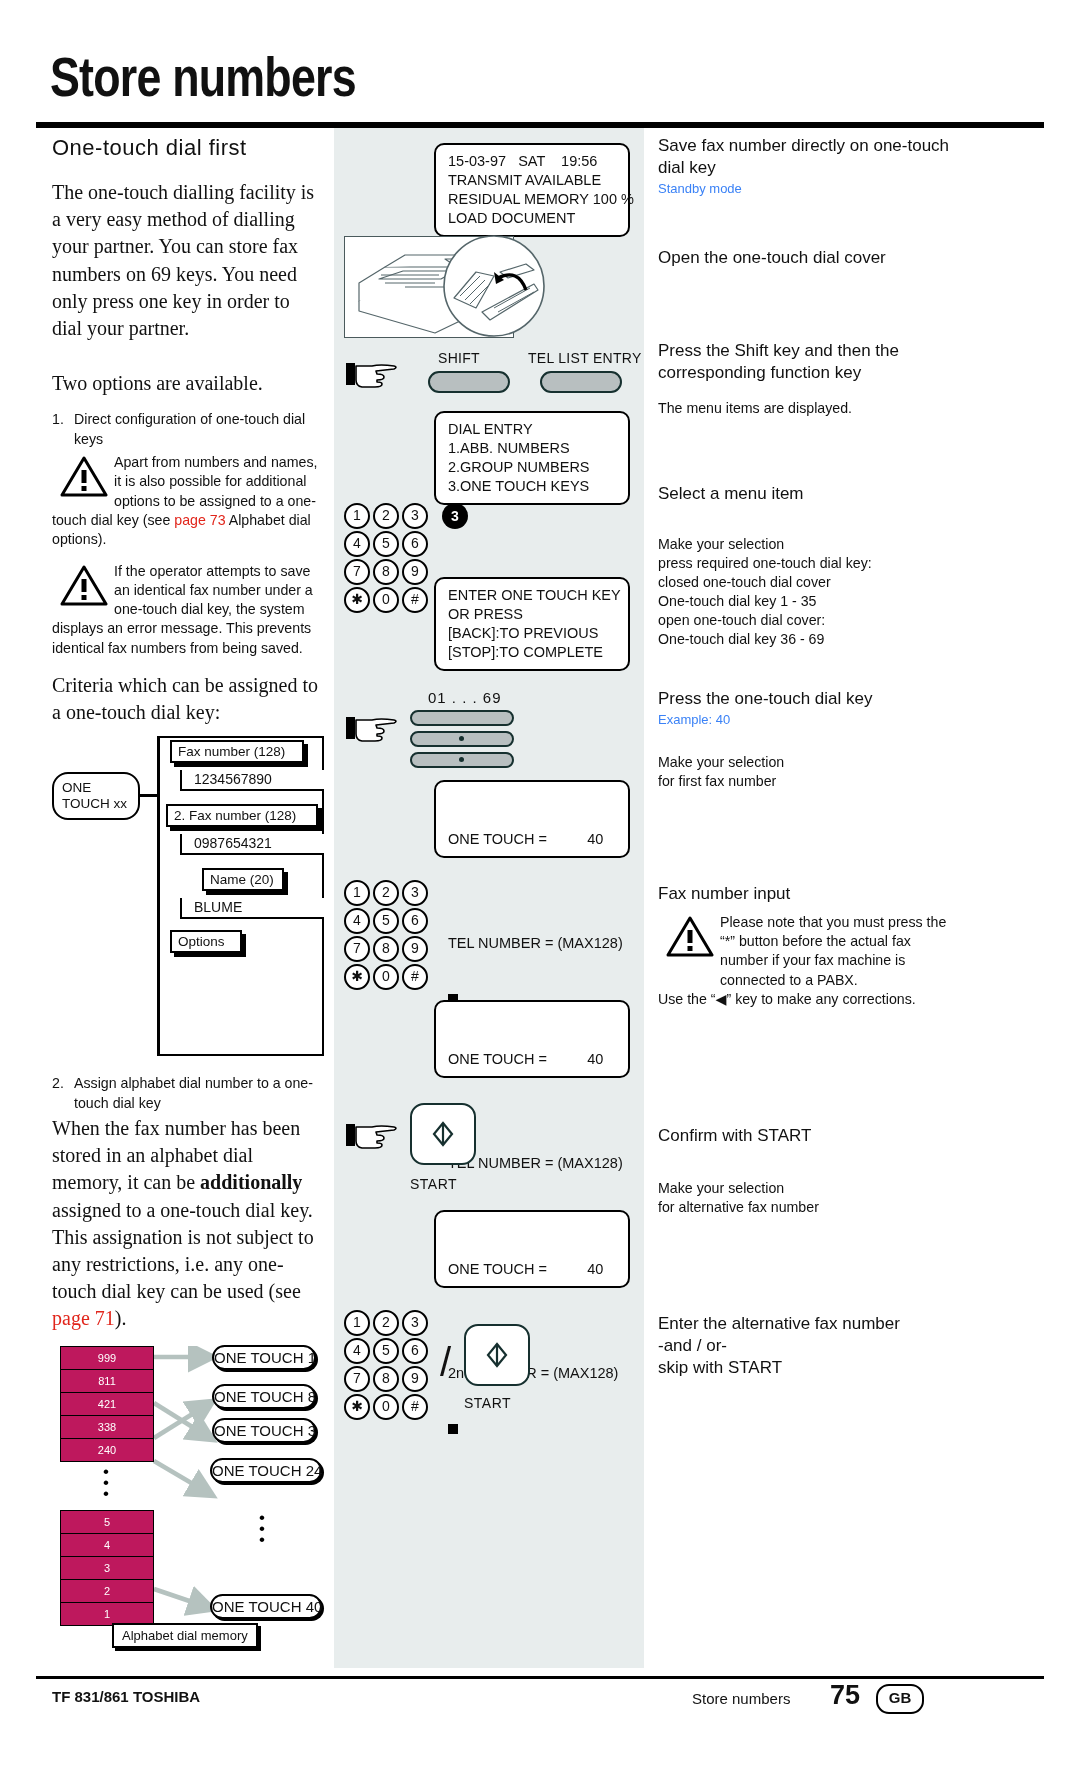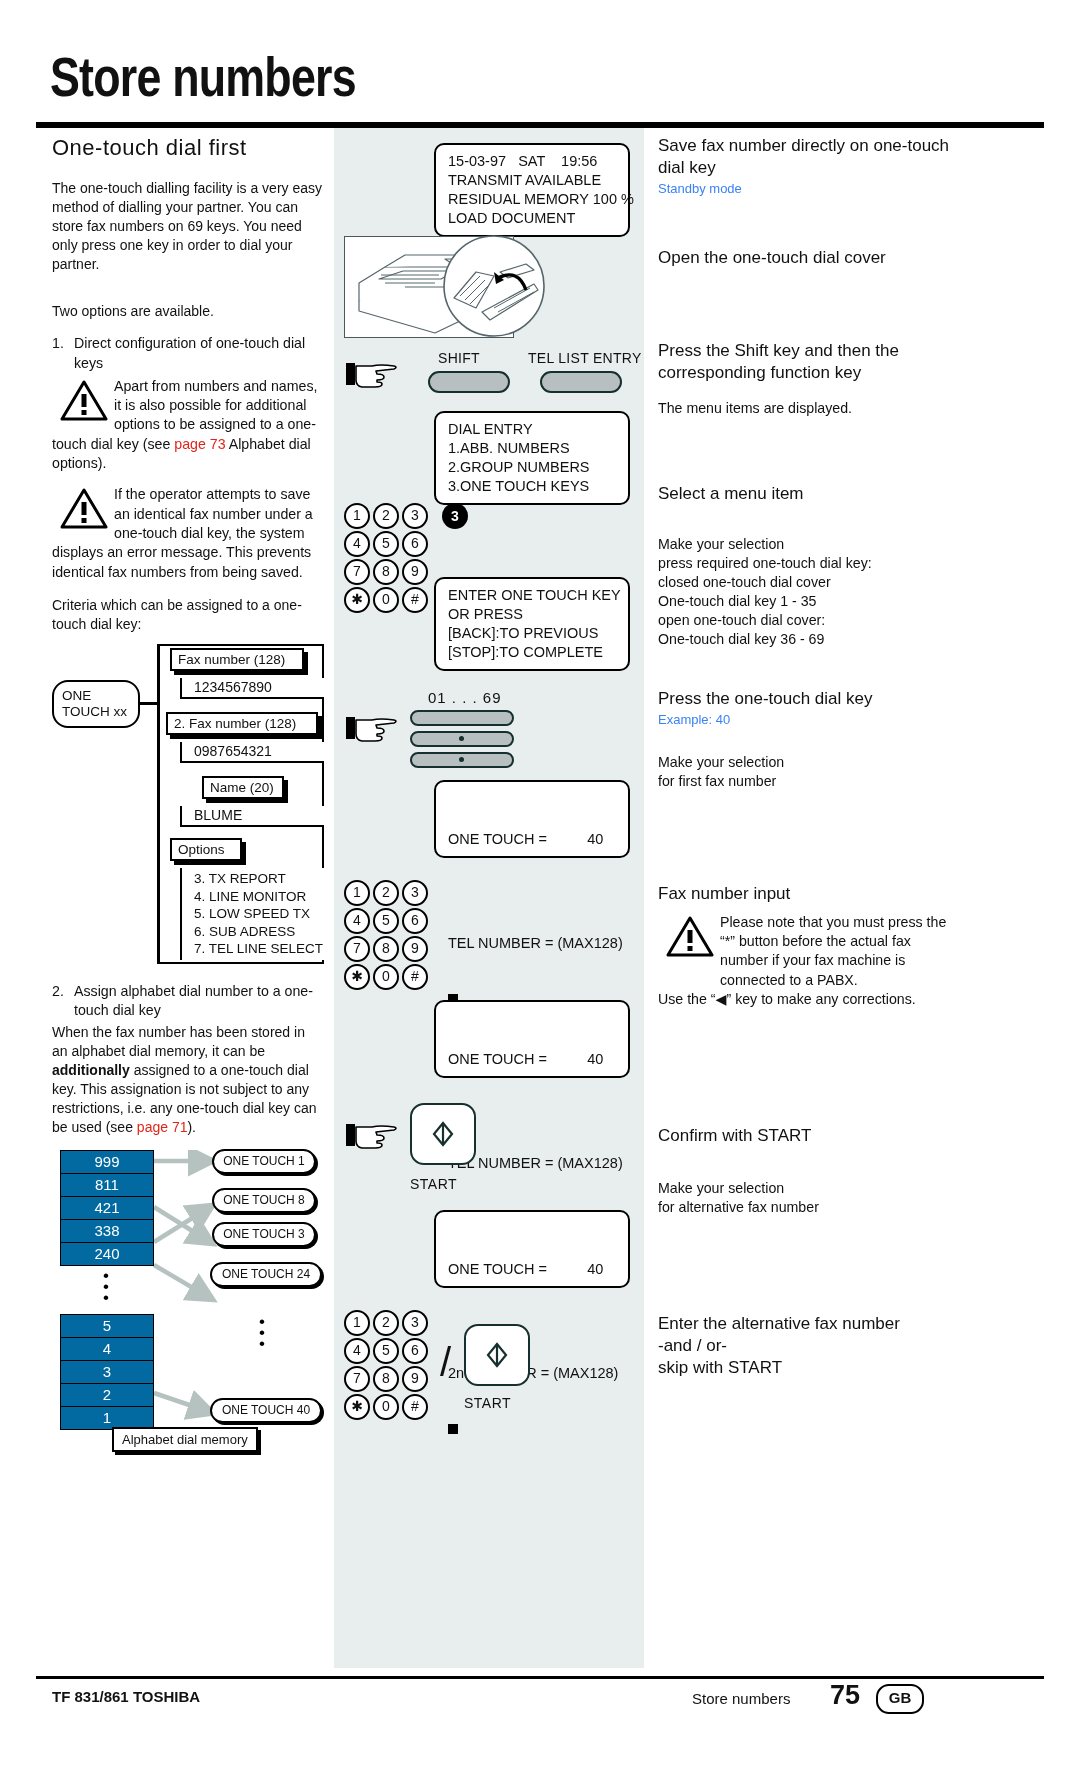--- a/index.html
+++ b/index.html
@@ -24,21 +24,21 @@
   }
   .rule-top{position:absolute;left:36px;top:122px;width:1008px;height:6px;background:#000;}
   .rule-bottom{position:absolute;left:36px;top:1676px;width:1008px;height:3px;background:#000;}
 
   
   .col-left{position:absolute;left:52px;top:135px;width:272px;}
   .col-mid{position:absolute;left:334px;top:128px;width:310px;height:1540px;background:#e8eded;}
   .col-right{position:absolute;left:658px;top:135px;width:300px;}
 
   .h2{font-size:22px;font-weight:normal;letter-spacing:.5px;margin:0 0 18px 0;}
-  .p{font-size:14px;line-height:1.36;margin:0 0 13px 0;}
+  .p{font-size:20px;line-height:1.36;margin:0 0 13px 0;font-family:Liberation Serif, serif;}
   .p.tight{margin-bottom:8px;}
   .red{color:#e1251b;}
   .b{font-weight:bold;}
 
   .numitem{display:flex;font-size:14.2px;line-height:1.36;margin:0 0 2px 0;}
   .numitem .n{width:22px;flex:0 0 22px;}
   .numitem .t{flex:1;}
 
   
   .warn{position:relative;min-height:52px;margin:4px 0 0 0;}
@@ -66,27 +66,27 @@
     font-size:14px;padding:1px 6px 2px 12px;box-sizing:border-box;white-space:nowrap;
   }
   .optlist{
     position:absolute;background:#fff;border-left:2.5px solid #000;
     font-size:13.5px;line-height:1.30;padding:2px 4px 2px 12px;box-sizing:border-box;white-space:nowrap;
   }
 
   
   .amem{position:relative;width:272px;height:300px;margin-top:8px;}
   .mcell{
-    position:absolute;left:8px;width:92px;height:22px;background:#0369a1;color:#fff;
-    font-size:15px;text-align:center;line-height:22px;border:1px solid #000;
+    position:absolute;left:8px;width:92px;height:22px;background:#be185d;color:#fff;
+    font-size:11px;text-align:center;line-height:22px;border:1px solid #000;
   }
   .dots{position:absolute;font-size:17px;line-height:11px;color:#000;text-align:center;width:92px;left:8px;letter-spacing:0;}
   .otpill{
     position:absolute;border:2.5px solid #000;border-radius:13px;background:#fff;
-    height:25px;line-height:21px;font-size:12px;text-align:center;
+    height:25px;line-height:21px;font-size:15px;text-align:center;
     box-shadow:2px 2px 0 #000;white-space:nowrap;box-sizing:border-box;
   }
   .alabel{
     position:absolute;border:2.5px solid #000;background:#fff;box-shadow:3px 3px 0 #000;
     font-size:13px;padding:3px 8px;white-space:nowrap;box-sizing:border-box;
   }
   .arrow-svg{position:absolute;left:0;top:0;width:272px;height:300px;pointer-events:none;}
 
   
   .mid-abs{position:absolute;}
@@ -374,27 +374,20 @@
       <div class="shadowbox" style="left:118px;top:6px;width:134px;">Fax number (128)</div>
       <div class="valbox" style="left:128px;top:36px;width:144px;">1234567890</div>
 
       <div class="shadowbox" style="left:114px;top:70px;width:152px;">2. Fax number (128)</div>
       <div class="valbox" style="left:128px;top:100px;width:144px;">0987654321</div>
 
       <div class="shadowbox" style="left:118px;top:134px;width:82px;margin-left:32px;">Name (20)</div>
       <div class="valbox" style="left:128px;top:164px;width:144px;">BLUME</div>
 
       <div class="shadowbox" style="left:118px;top:196px;width:72px;">Options</div>
-      <div class="optlist" style="left:128px;top:226px;width:144px;">
-        <div>3. TX REPORT</div>
-        <div>4. LINE MONITOR</div>
-        <div>5. LOW SPEED TX</div>
-        <div>6. SUB ADRESS</div>
-        <div>7. TEL LINE SELECT</div>
-      </div>
     </div>
 
     <div class="numitem" style="margin-top:10px;">
       <span class="n">2.</span>
       <span class="t">Assign alphabet dial number to a one-touch dial key</span>
     </div>
 
     <p class="p">
       <span>When the fax number has been stored in an alphabet dial memory, it can be </span><span class="b">additionally</span><span> assigned to a one-touch dial key. This assignation is not subject to any restrictions, i.e. any one-touch dial key can be used (see </span><span class="red">page 71</span><span>).</span>
     </p>

